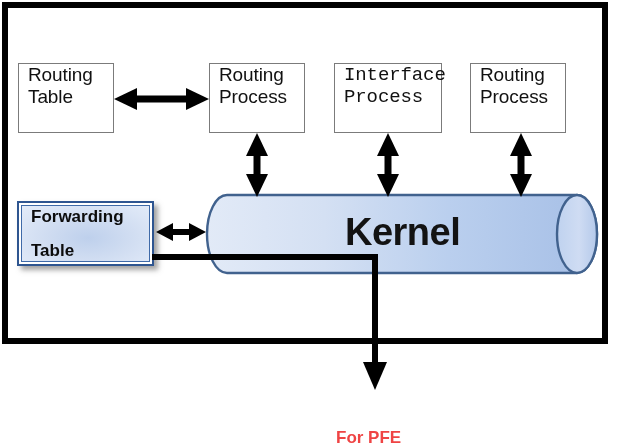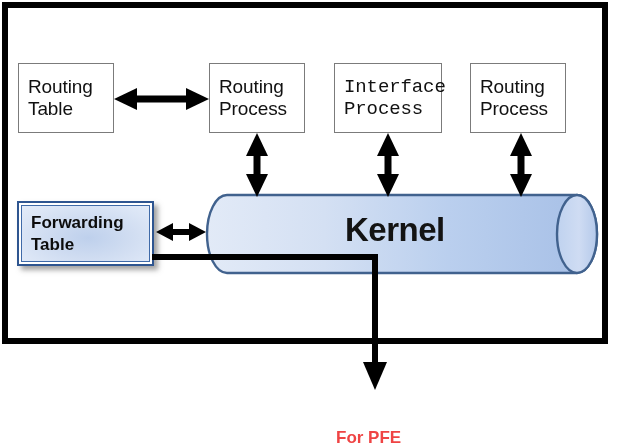--- a/index.html
+++ b/index.html
@@ -29,21 +29,21 @@
     background: transparent;
   }
   
   .proc-box {
     position: absolute;
     box-sizing: border-box;
     border: 1.5px solid #7b7b7b;
     background: #ffffff;
     display: flex;
     flex-direction: column;
-    justify-content: center;
+    justify-content: flex-start;
     padding-left: 9px;
     font-size: 19px;
     line-height: 1.18;
     color: #111111;
     letter-spacing: -0.1px;
   }
   .proc-box .ln { white-space: nowrap; }
 
   
   .ftable {
@@ -56,35 +56,35 @@
   }
   .ftable-inner {
     width: 100%;
     height: 100%;
     box-sizing: border-box;
     border: 1.5px solid #3f6aa8;
     background:
       radial-gradient(ellipse 75% 85% at 52% 58%, #bed0ec 0%, #cfdcf1 42%, #dce6f6 75%, #e4ecf9 100%);
     display: flex;
     flex-direction: column;
-    justify-content: center;
+    justify-content: space-between;
     padding-left: 9px;
     font-size: 17px;
     font-weight: bold;
     line-height: 1.25;
     color: #0c0c0c;
   }
 
   
   .cylinder {
     position: absolute;
   }
   .cyl-label {
     position: absolute;
-    font-size: 33px;
+    font-size: 38px;
     font-weight: bold;
     color: #131313;
     letter-spacing: -0.5px;
     white-space: nowrap;
   }
 
   .svg-layer {
     position: absolute;
     left: 0;
     top: 0;

